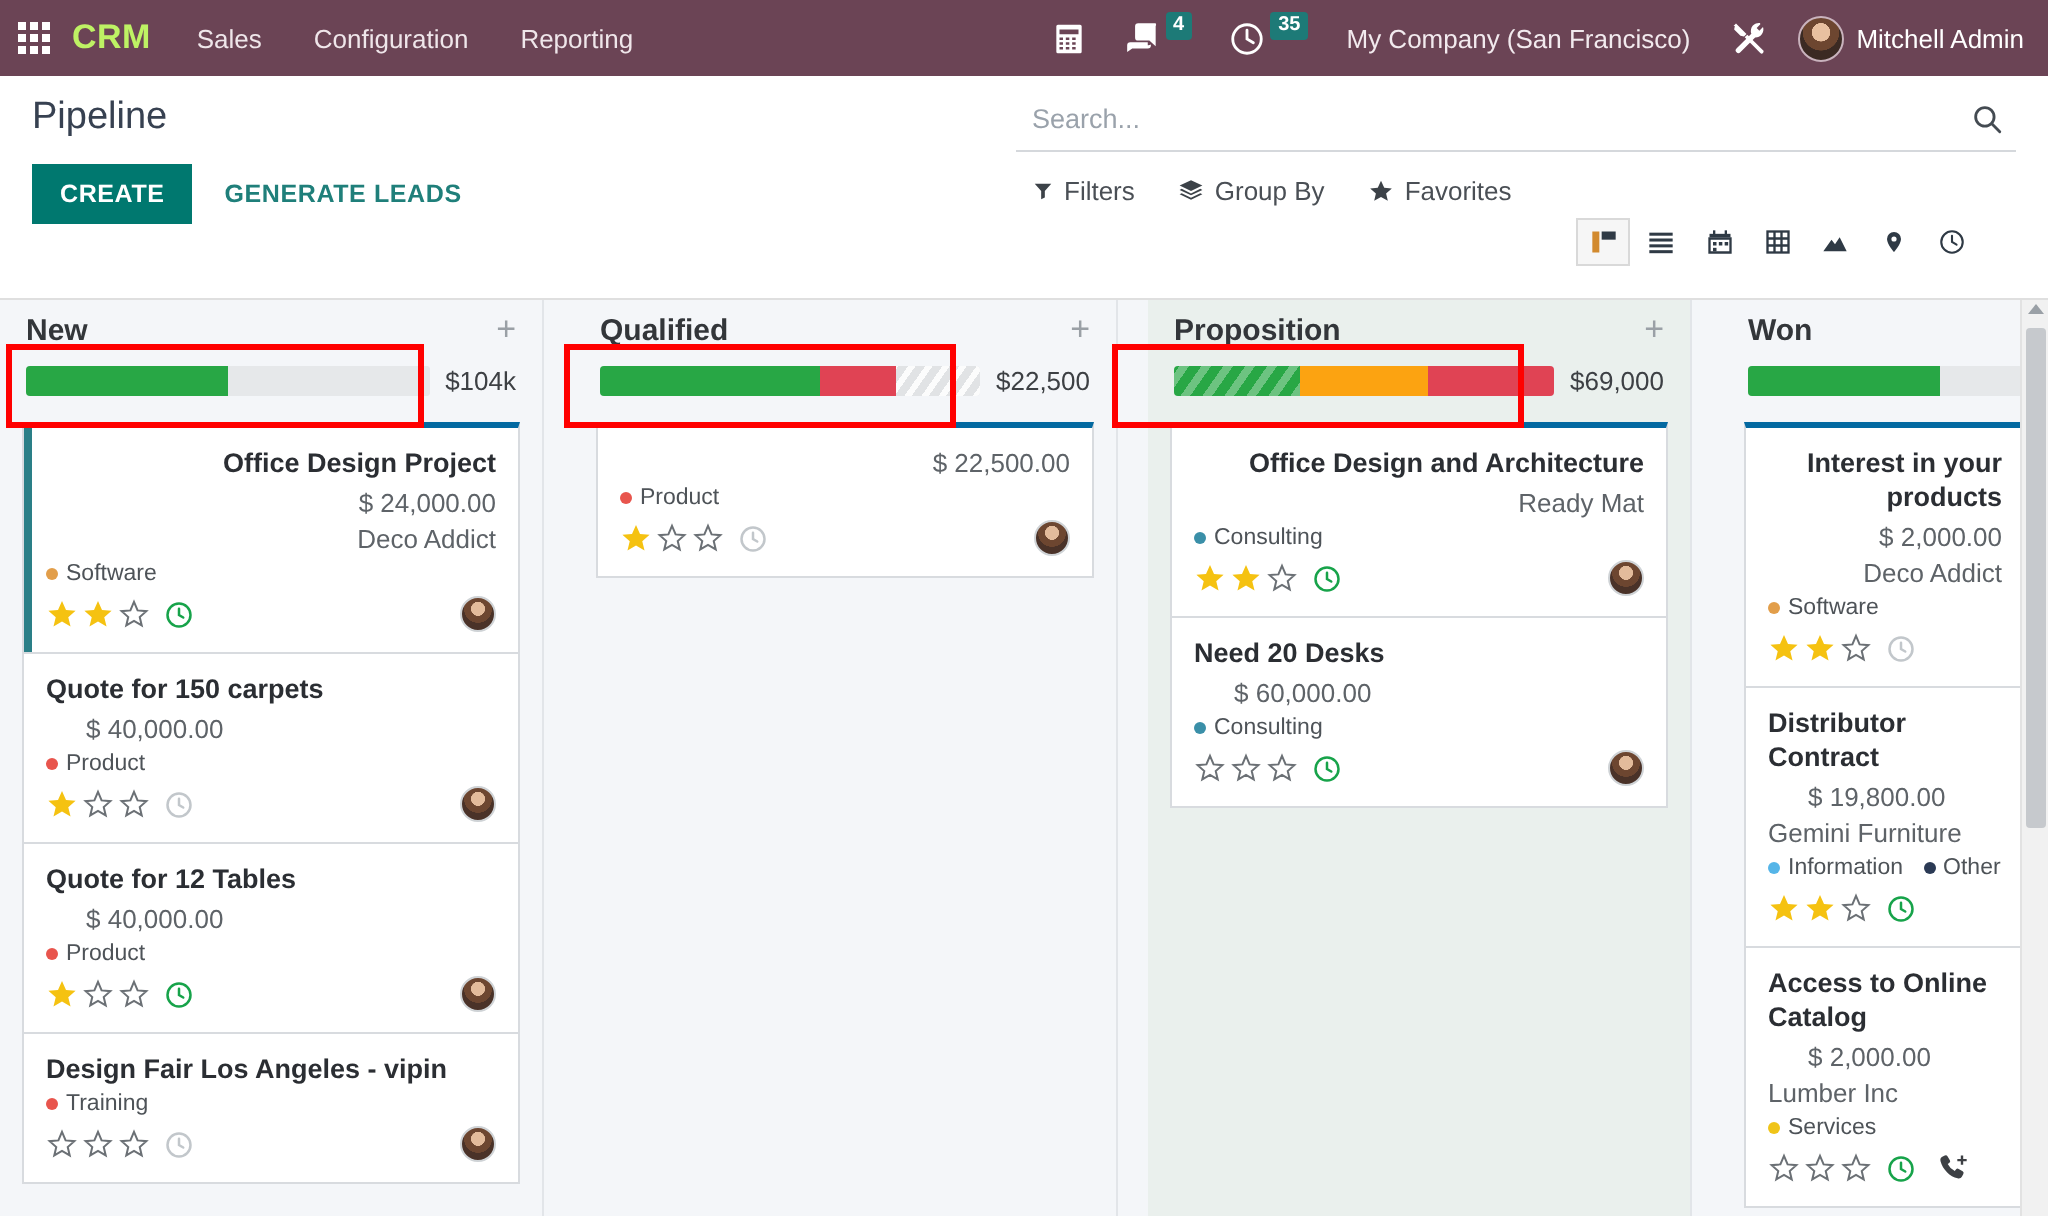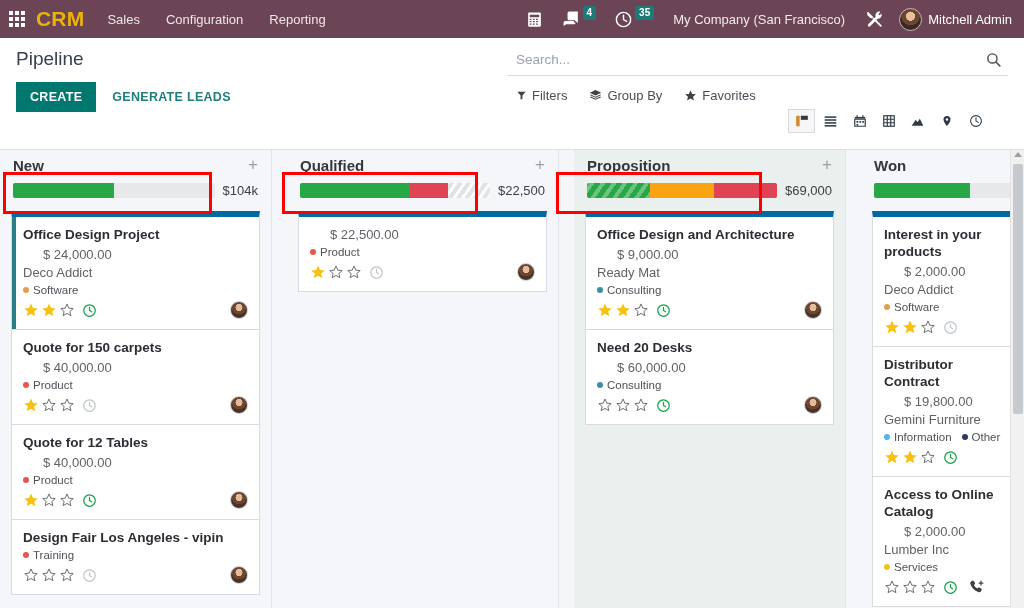--- a/index.html
+++ b/index.html
@@ -30,21 +30,21 @@
     cursor: pointer;
   }
   .apps-grid .g {
     display: grid;
     grid-template-columns: repeat(3, 4px);
     grid-template-rows: repeat(3, 4px);
     gap: 2px;
   }
   .apps-grid .g i { background: #ffffff; display: block; width: 4px; height: 4px; }
   .brand {
-    font-size: 21px; font-weight: bold; color: #eab308;
+    font-size: 17px; font-weight: bold; color: #bef264;
     padding: 0 10px 0 2px; letter-spacing: .2px;
     cursor: pointer;
   }
   .nav-item {
     padding: 0 13px; height: 100%;
     display: flex; align-items: center;
     color: #efe6ea; font-size: 13px; cursor: pointer;
     white-space: nowrap;
   }
   .nav-right {
@@ -251,21 +251,21 @@
 
   .cards { padding-top: 9px; }
   .card {
     background: #ffffff;
     border: 1px solid #d8dbdf;
     border-top: none;
     padding: 9px 11px 8px 11px;
     position: relative;
     cursor: pointer;
   }
-  .card:first-child { border-top: 6px solid #0369a1; }
+  .card:first-child { border-top: 3px solid #0369a1; text-align: right; }
   .card.teal-stripe::before {
     content: "";
     position: absolute;
     left: 0; top: 0; bottom: 0;
     width: 4px;
     background: #2a7f87;
   }
   .card-title {
     font-size: 13.5px;
     font-weight: bold;
@@ -693,21 +693,20 @@
         <div class="seg stripe-green" style="width:33%"></div>
         <div class="seg orange" style="width:34%"></div>
         <div class="seg red" style="width:33%"></div>
       </div>
       <span class="col-amount">$69,000</span>
     </div>
     <div class="cards">
 
       <div class="card">
         <div class="card-title">Office Design and Architecture</div>
-        <div class="card-amount">$ 9,000.00</div>
         <div class="card-partner">Ready Mat</div>
         <div class="tag-row">
           <span class="tag">
             <i class="dot" style="background:#3a8fa8"></i>
             <span>Consulting</span>
           </span>
         </div>
         <div class="card-footer">
           <span class="stars">
             <svg width="16" height="16" viewBox="0 0 24 24" fill="#f5c211">

